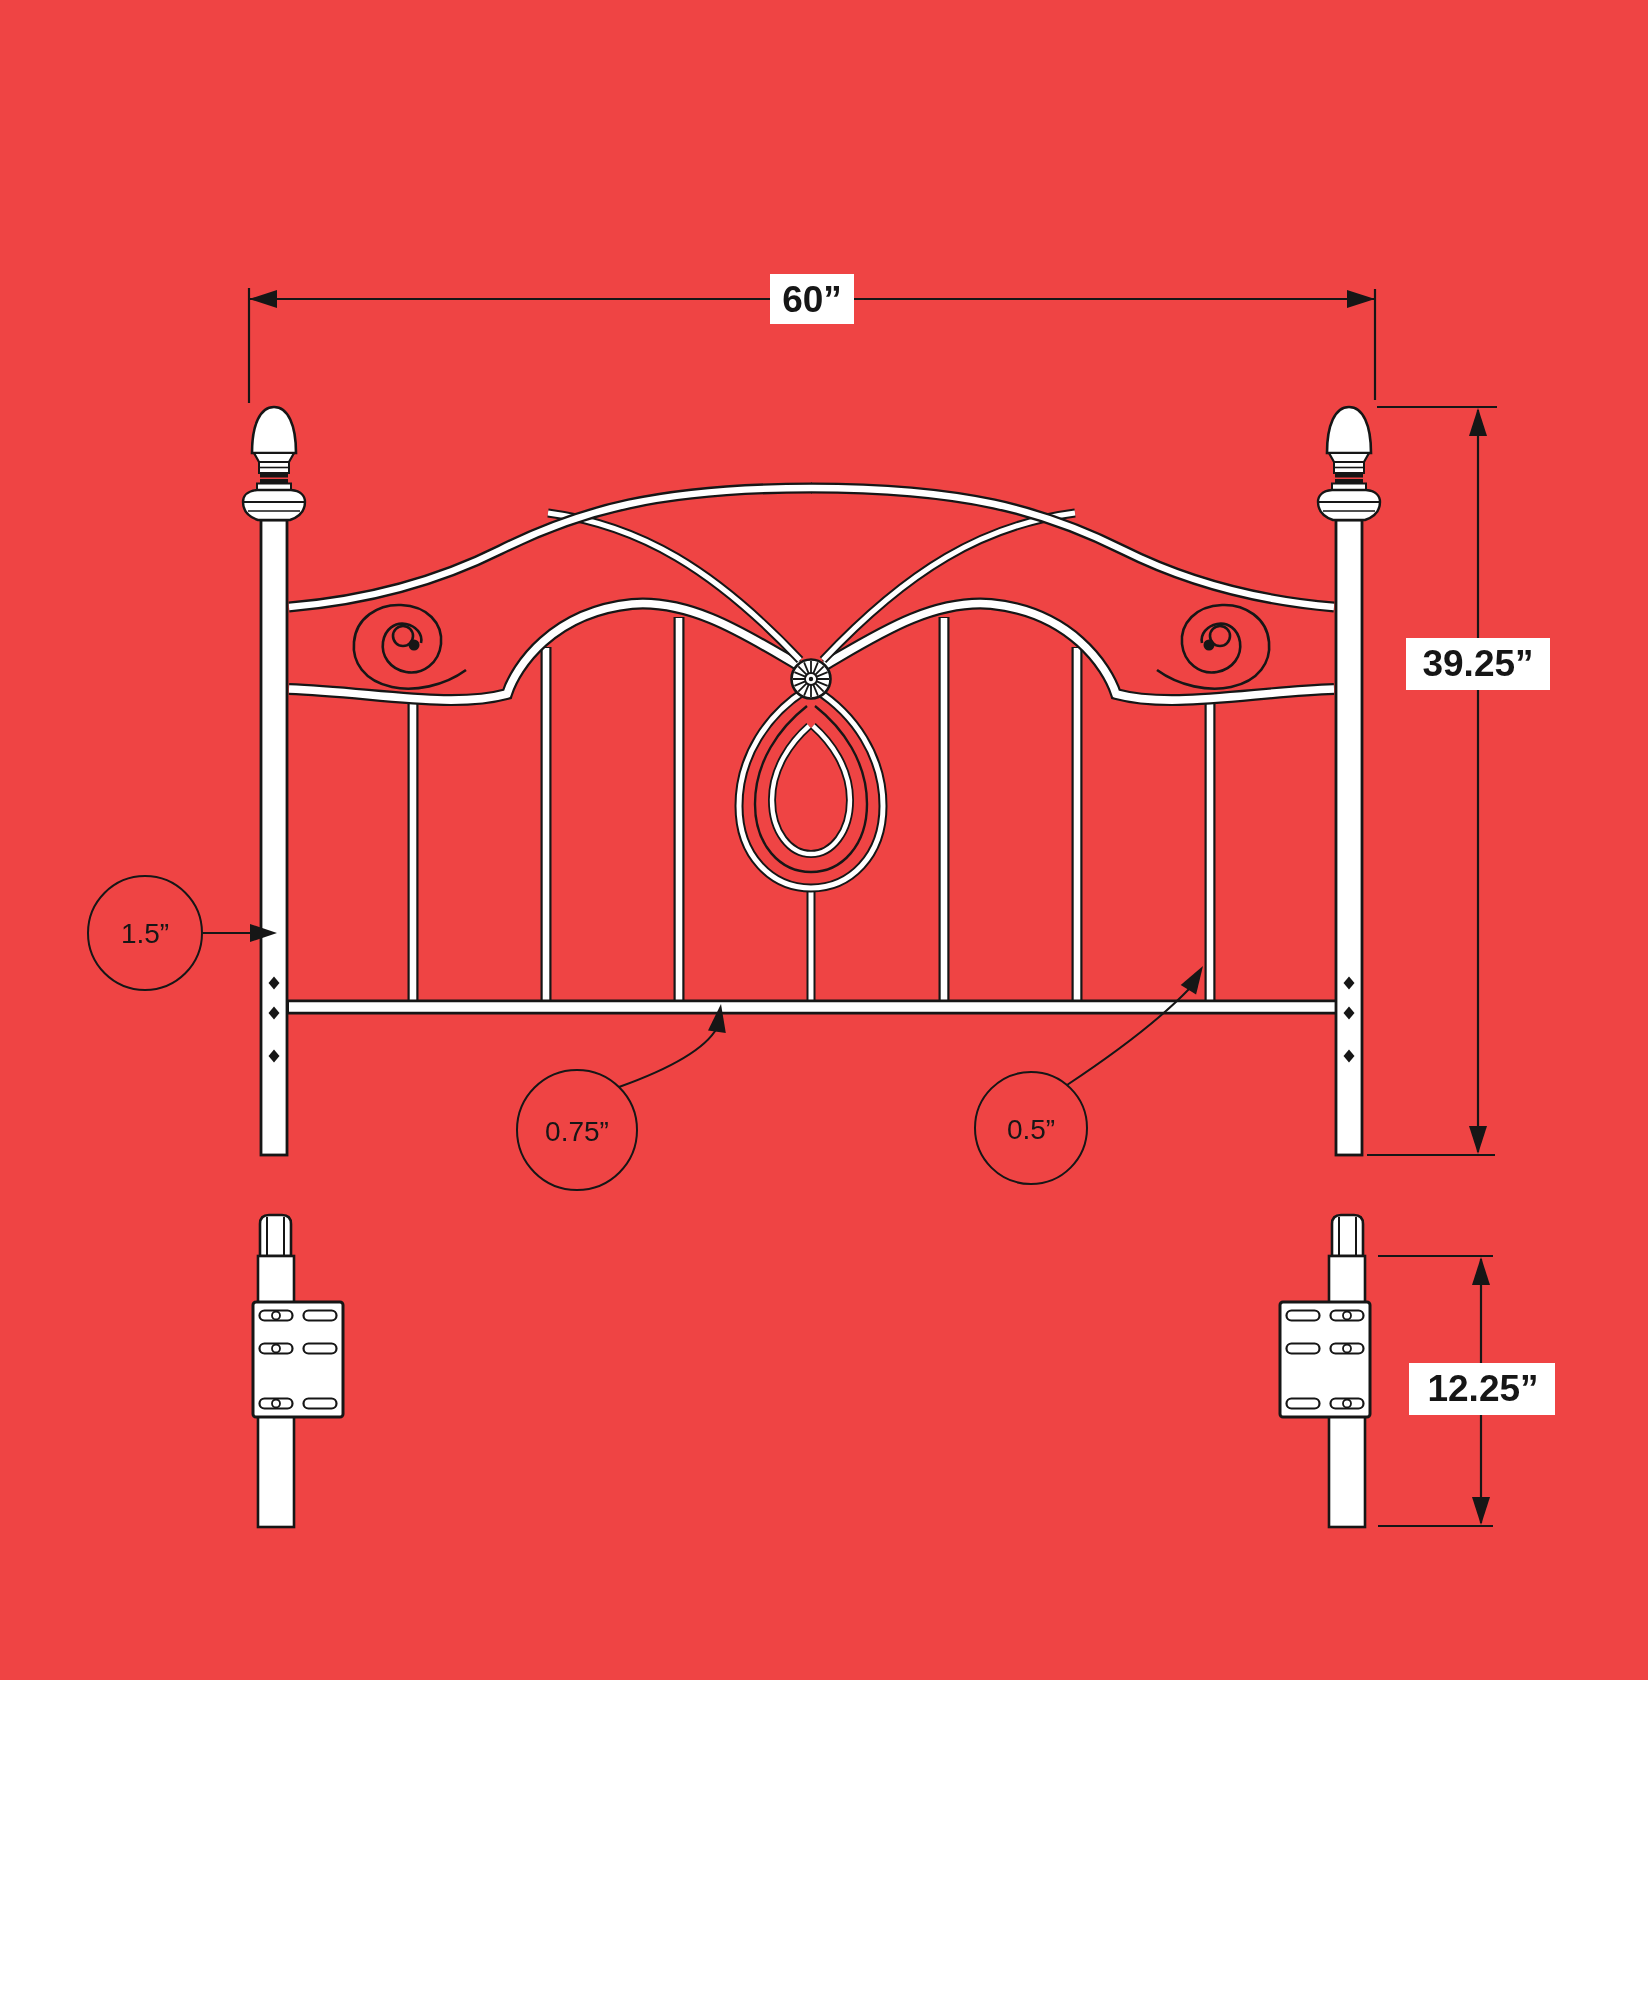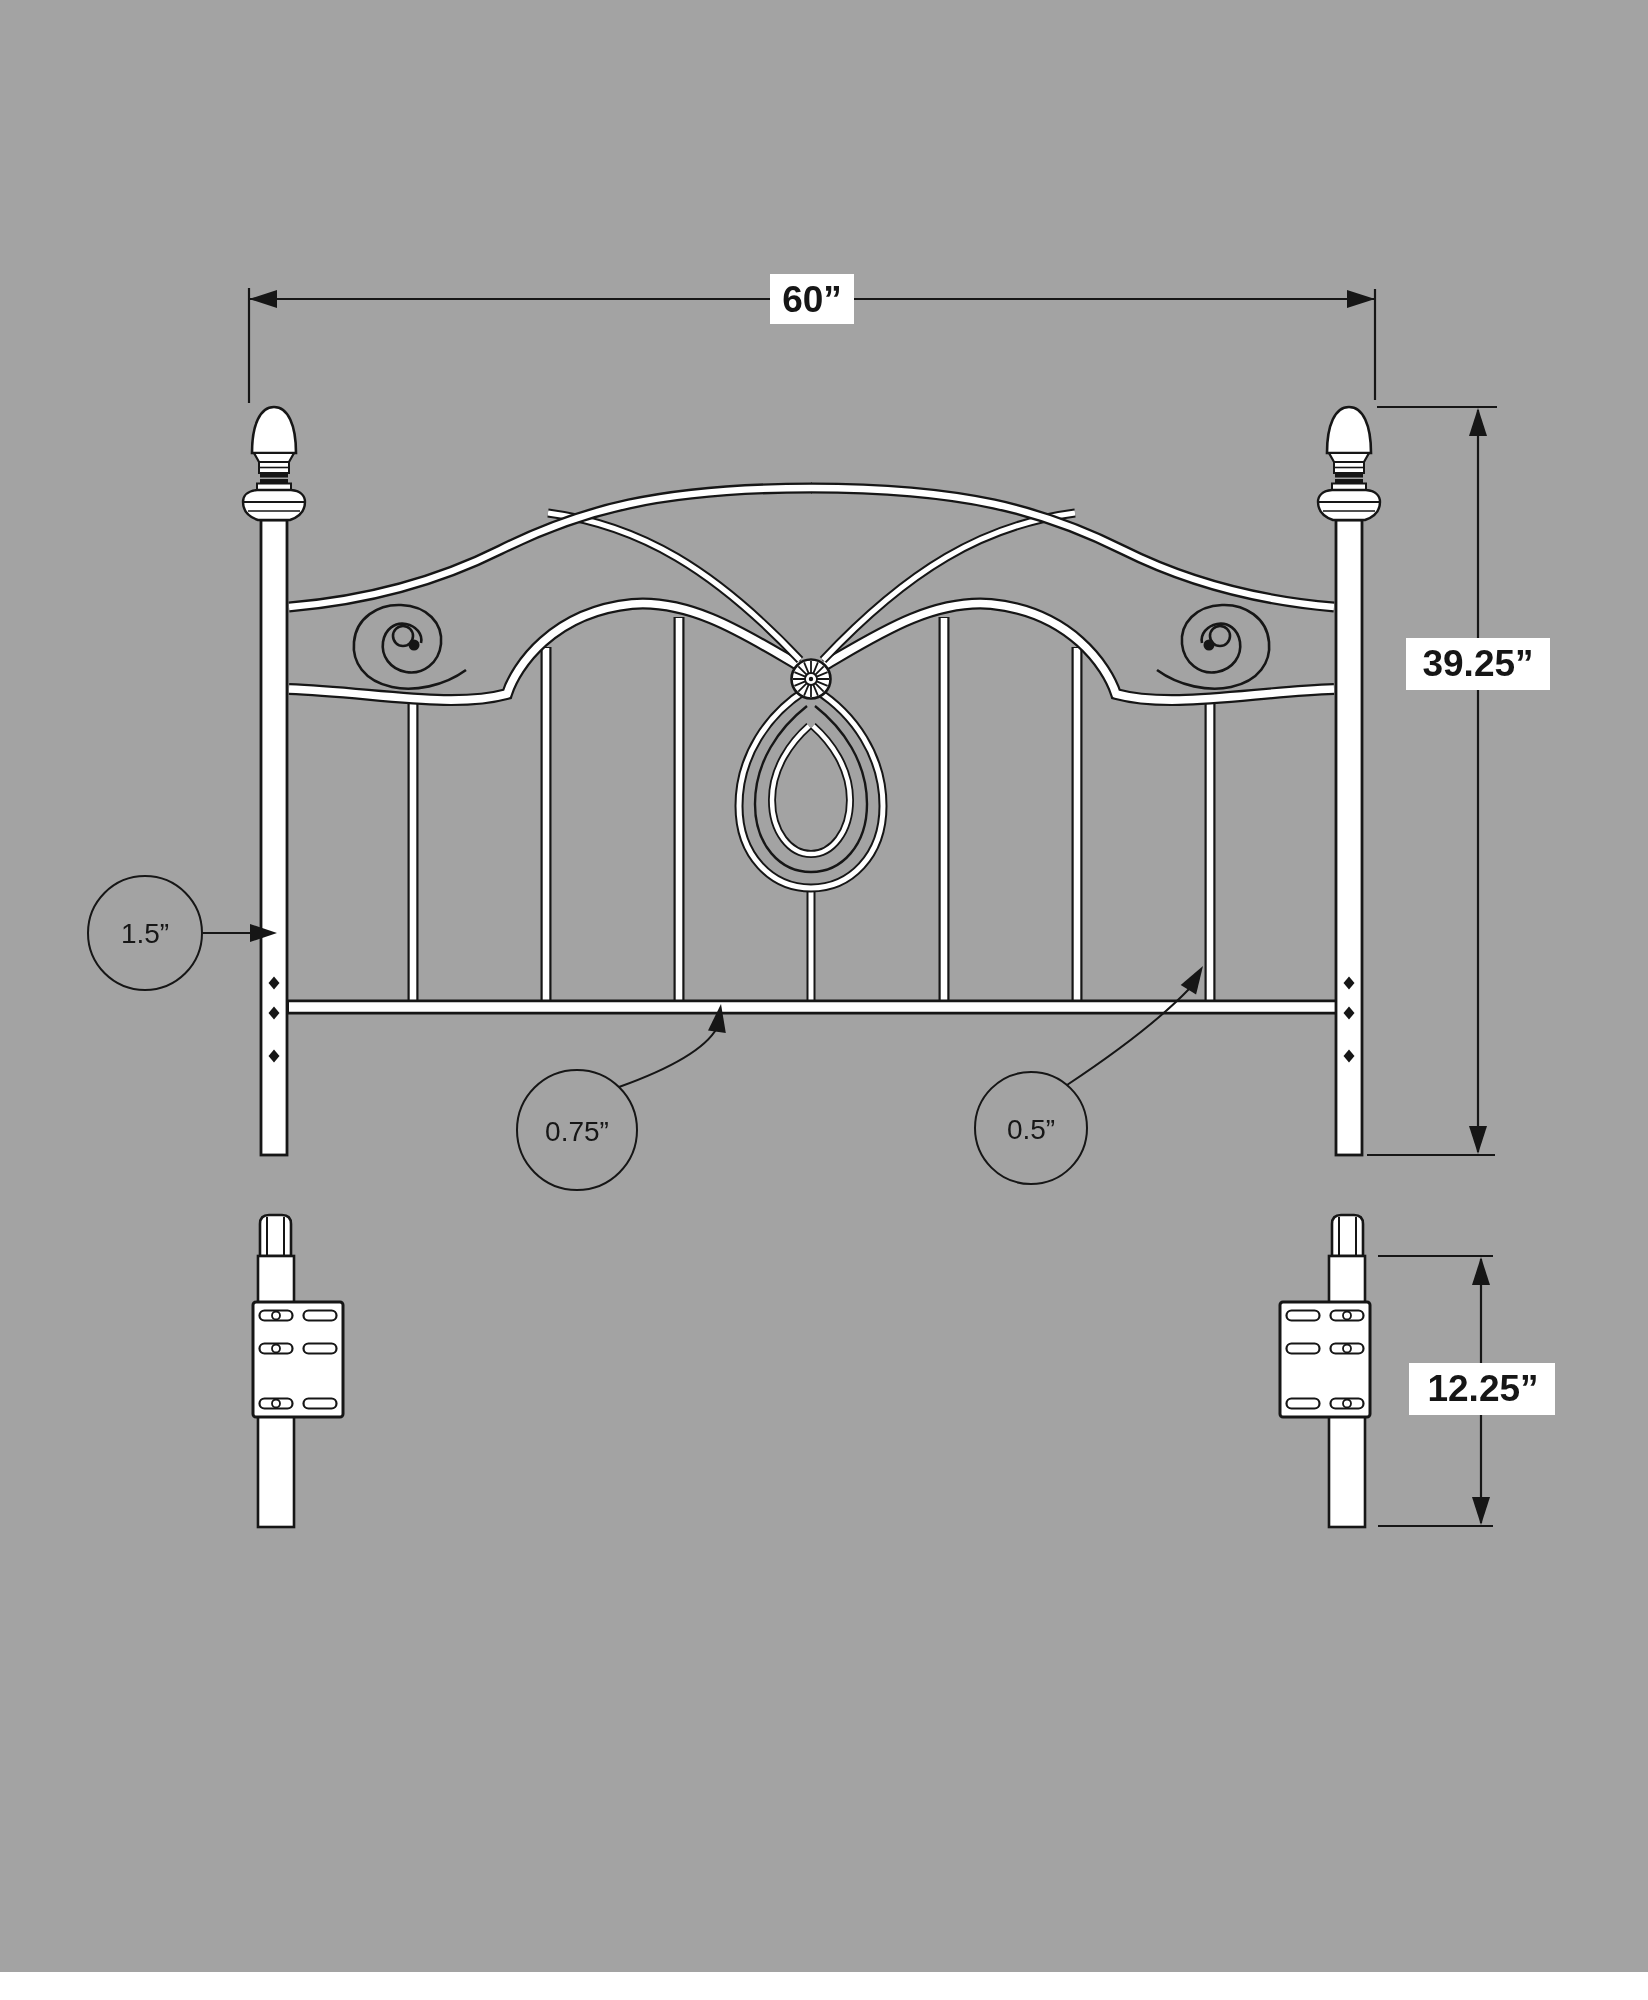--- a/index.html
+++ b/index.html
@@ -1,20 +1,20 @@
 <!DOCTYPE html>
 <html><head>
 <meta charset="utf-8">
 <style>
   html, body { margin: 0; padding: 0; background: #ffffff; }
   .page {
     position: relative;
     width: 1648px;
-    height: 1972px;
-    background: #a3a3a3;
+    height: 1680px;
+    background: #ef4444;
     overflow: hidden;
     font-family: "Liberation Sans", sans-serif;
   }
   svg { display: block; }
   .dim-label {
     font-family: "Liberation Sans", sans-serif;
     font-size: 37px;
     font-weight: 700;
     fill: #161616;
   }

